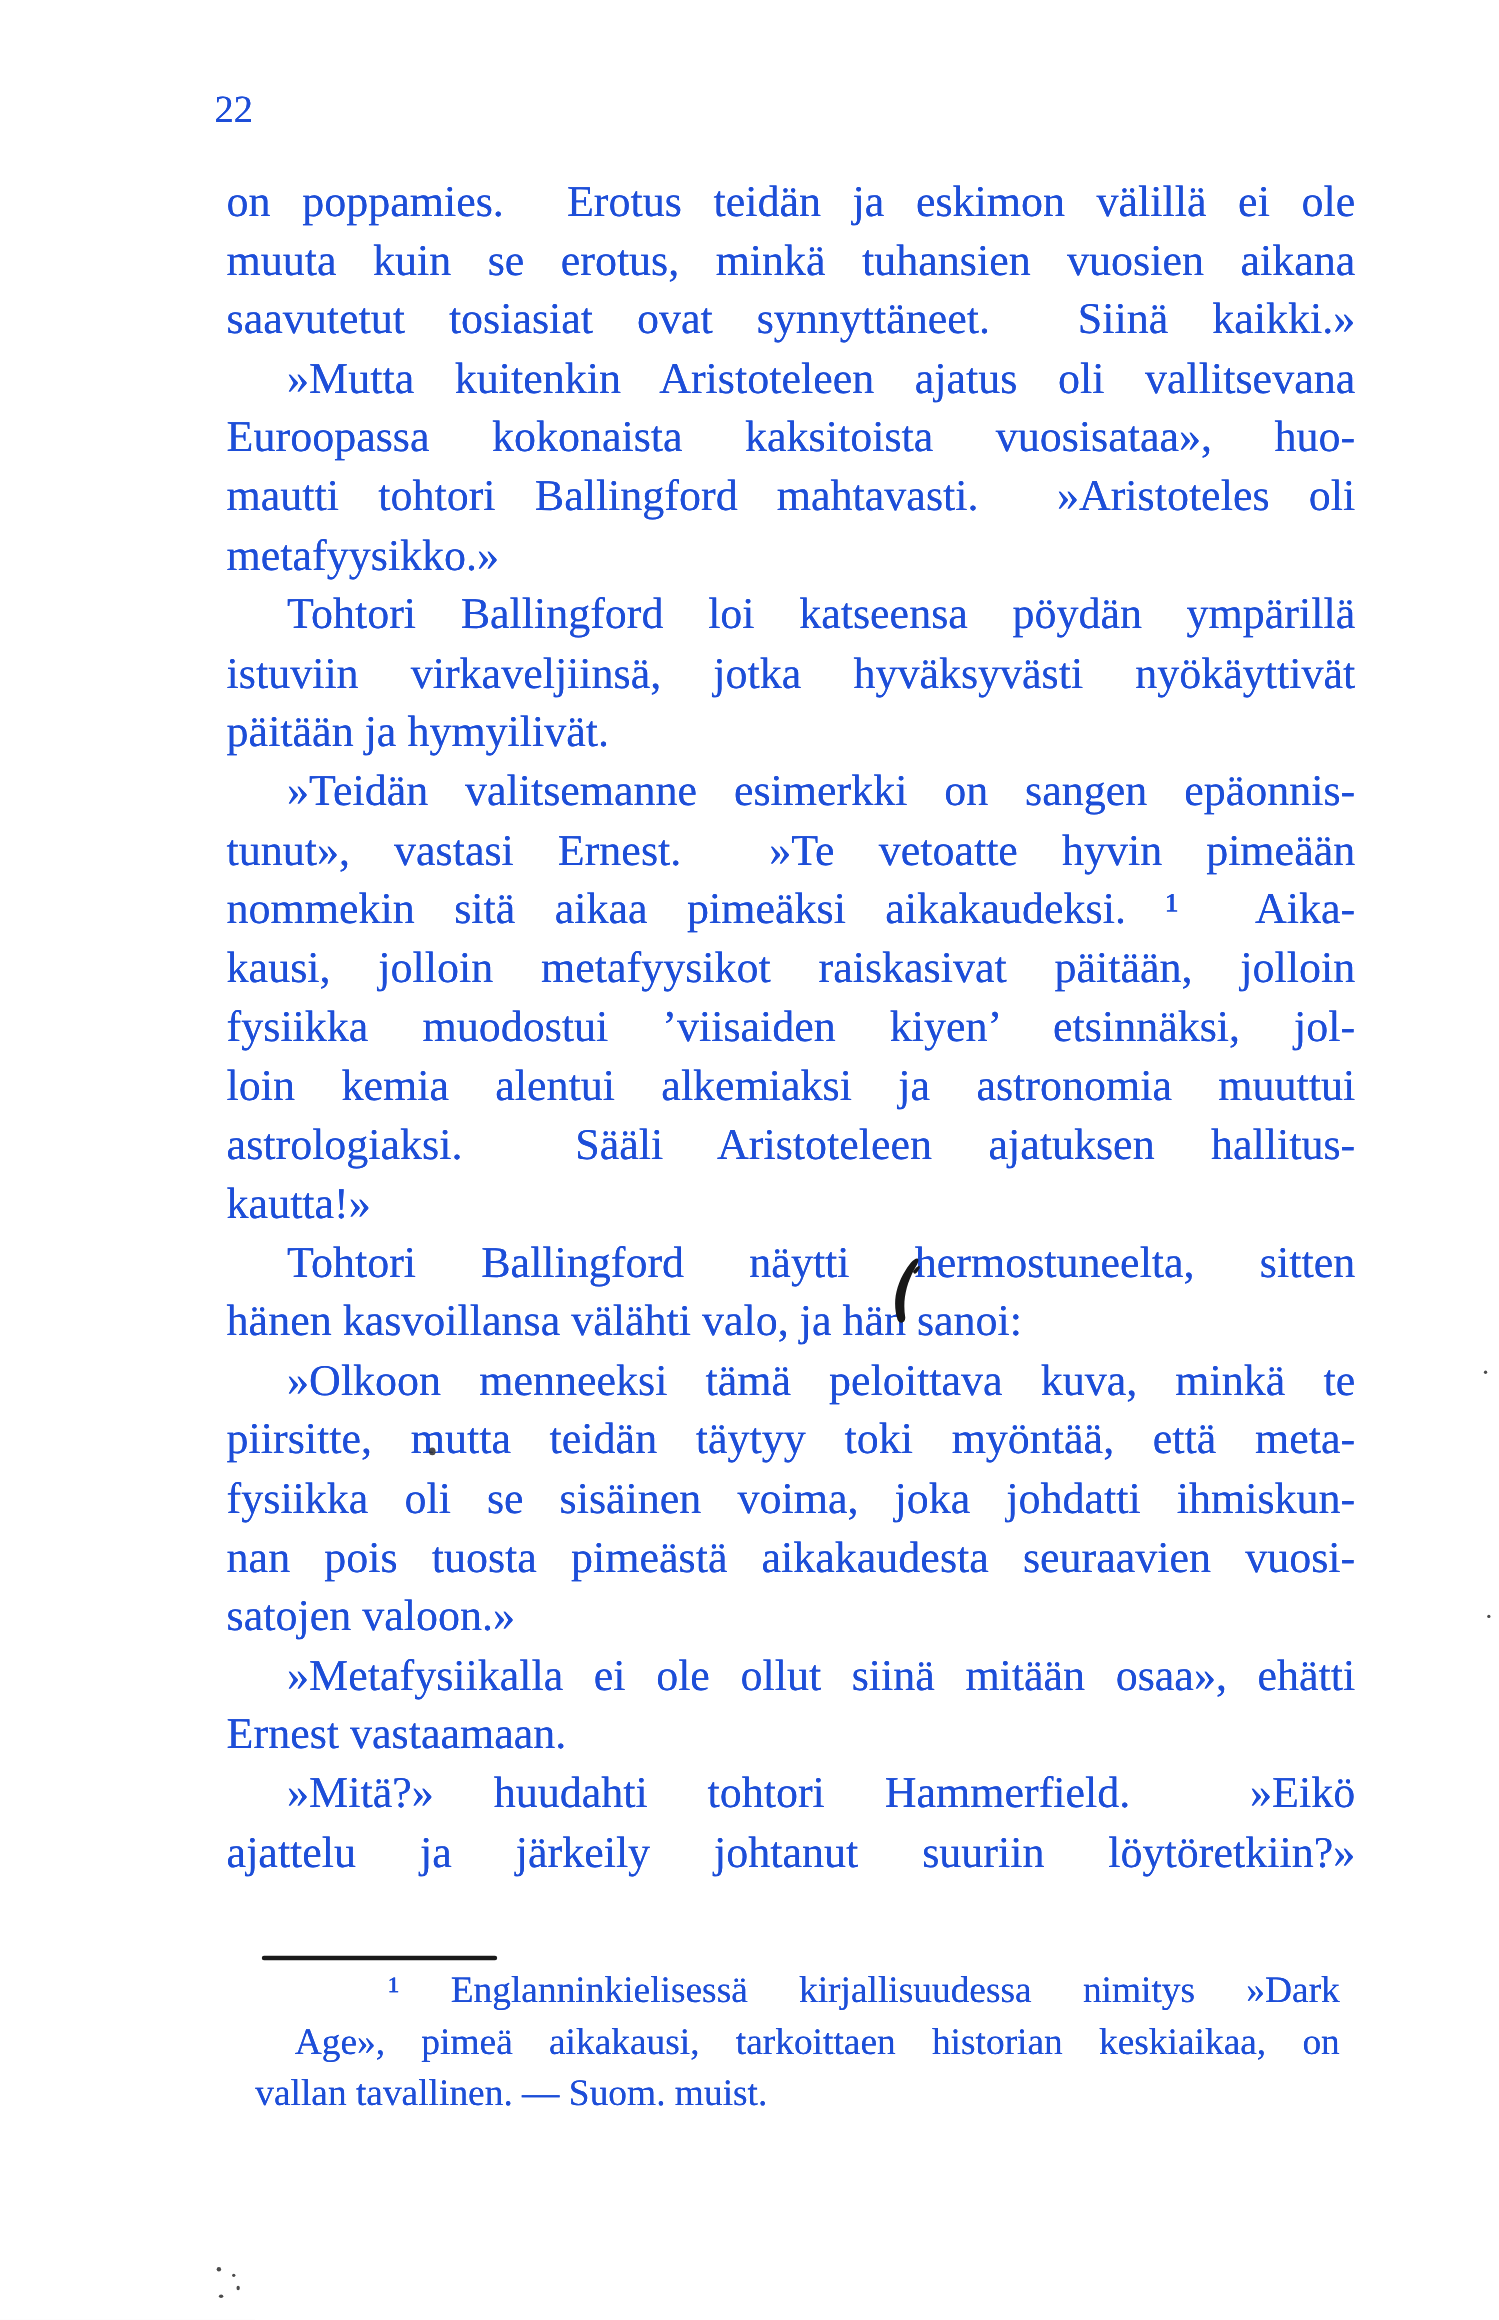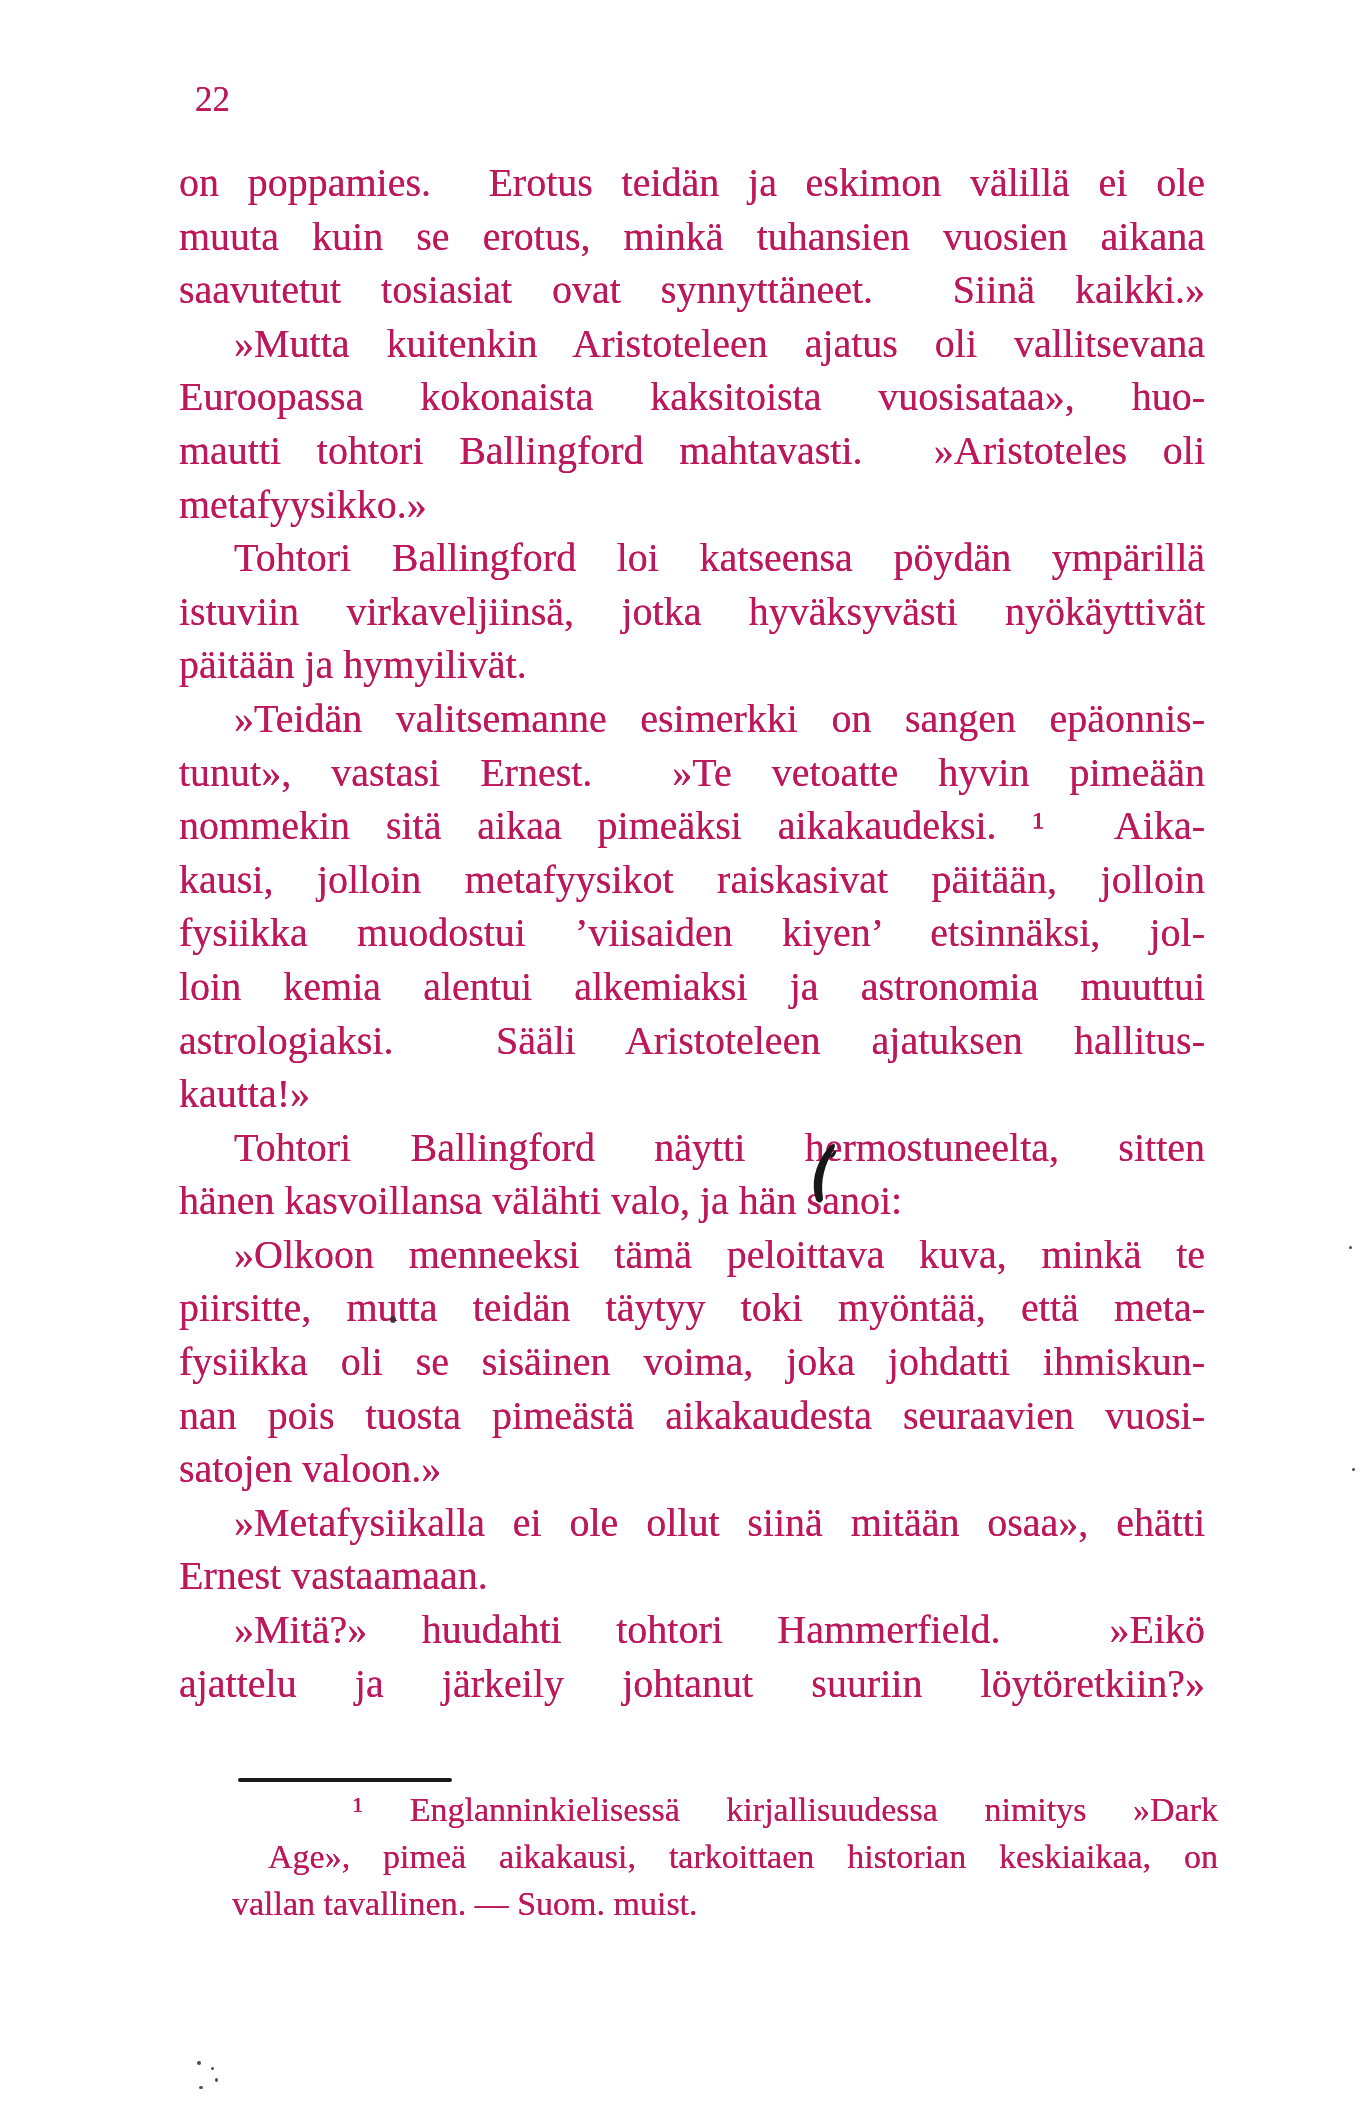--- a/index.html
+++ b/index.html
@@ -11,21 +11,21 @@
     font-family:"Liberation Serif","DejaVu Serif",serif;
     color:#161616;
     overflow:hidden;
   }
   .pagenum {
     position:absolute; left:195px; top:82px;
     font-size:35px; line-height:1;
     text-shadow:0 0 0.6px currentColor;
   }
   .text-block {
-    position:absolute; left:179px; top:156px; width:1026px;
+    position:absolute; left:206px; top:156px; width:1026px;
   }
   .bline {
     font-size:40px; line-height:53.6px;
     white-space:pre-wrap;
     text-shadow:0 0 0.6px currentColor;
   }
   .bline.just { text-align:justify; text-align-last:justify; }
   .bline.natural { text-align:right; text-align-last:left; }
   .bline.indent { text-indent:55px; }
   .fn-rule {
@@ -49,21 +49,21 @@
     width:36px; height:62px; pointer-events:none;
   }
   .speck {
     position:absolute; background:#2c2c2c; border-radius:50%;
     opacity:0.85;
   }
 </style>
 </head>
 <body>
 
-<div class="page" style="background: rgb(255, 255, 255); color: #be185d;">
+<div class="page" style="background: rgb(255, 255, 255); color: #1d4ed8;">
 
   <div class="pagenum">22</div>
 
   <div class="text-block" id="body-text">
       <div class="bline just">on poppamies.  Erotus teidän ja eskimon välillä ei ole</div>
       <div class="bline just">muuta kuin se erotus, minkä tuhansien vuosien aikana</div>
       <div class="bline just">saavutetut tosiasiat ovat synnyttäneet.  Siinä kaikki.»</div>
       <div class="bline indent just">»Mutta kuitenkin Aristoteleen ajatus oli vallitsevana</div>
       <div class="bline just">Euroopassa kokonaista kaksitoista vuosisataa», huo-</div>
       <div class="bline just">mautti tohtori Ballingford mahtavasti.  »Aristoteles oli</div>

